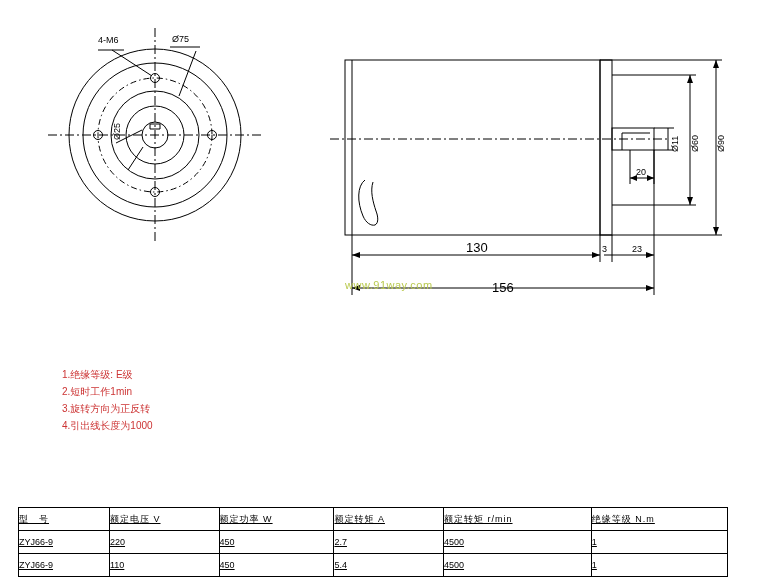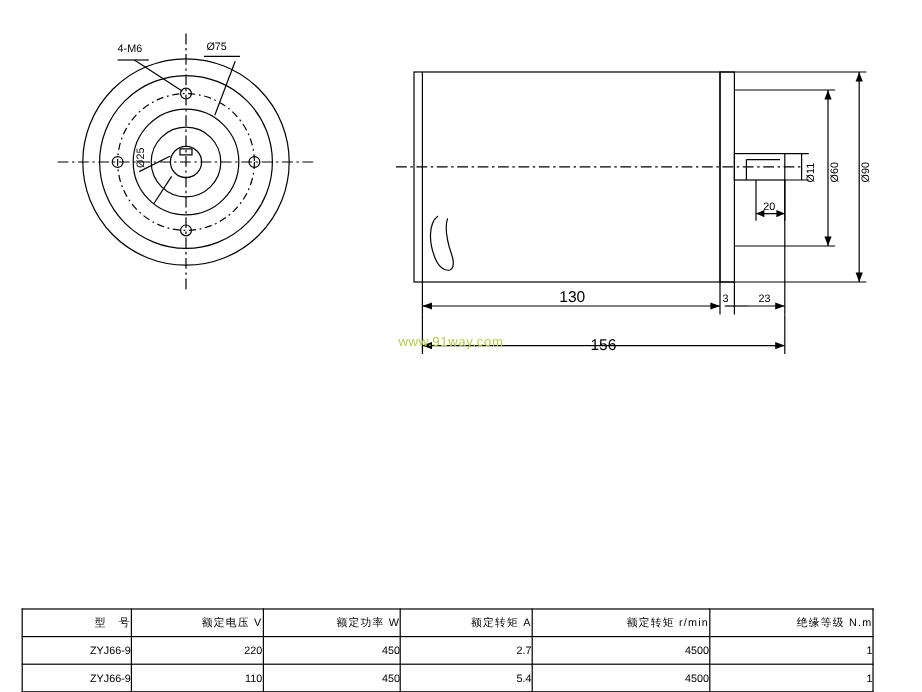--- a/index.html
+++ b/index.html
@@ -31,21 +31,21 @@
     font-size: 9px;
     fill: #000;
   }
   .dimtext-lg {
     font-family: "Liberation Sans", sans-serif;
     font-size: 13px;
     fill: #000;
   }
   .watermark {
     position: absolute;
-    left: 332px;
+    left: 345px;
     top: 279px;
     font-size: 11px;
     color: #b9c94e;
     letter-spacing: .5px;
     font-family: "Liberation Sans", sans-serif;
   }
   .tech-title {
     position: absolute;
     left: 60px;
     top: 327px;
@@ -78,25 +78,26 @@
   table.params {
     position: absolute;
     left: 18px;
     top: 507px;
     width: 710px;
     border-collapse: collapse;
     font-size: 9px;
   }
   table.params th, table.params td {
     border: 1px solid #000;
-    text-align: right;
+    text-align: left;
     height: 22px;
     font-weight: normal;
     font-family: "Liberation Sans", sans-serif;
     padding: 0;
+    text-decoration: underline;
   }
   table.params th { font-size: 9px; letter-spacing: 1px; }
   table.params td { font-size: 9px; }
   .col0 { width: 90px; }
 </style>
 </head>
 <body>
 
 <div class="stage">
 
@@ -201,20 +202,26 @@
     <text class="dimtext" x="632" y="252">23</text>
     <text class="dimtext-lg" x="492" y="292">156</text>
     <text class="dimtext" x="636" y="175">20</text>
     <text class="dimtext" x="678" y="152" transform="rotate(-90 678 152)">Ø11</text>
     <text class="dimtext" x="698" y="152" transform="rotate(-90 698 152)">Ø60</text>
     <text class="dimtext" x="724" y="152" transform="rotate(-90 724 152)">Ø90</text>
   </svg>
 
   <div class="watermark">www.91way.com</div>
 
+  <div class="tech-list">
+    <div>1.绝缘等级: E级</div>
+    <div>2.短时工作1min</div>
+    <div>3.旋转方向为正反转</div>
+    <div>4.引出线长度为1000</div>
+  </div>
 
 
   <table class="params">
     <thead>
       <tr>
         <th class="col0">型　号</th>
         <th>额定电压 V</th>
         <th>额定功率 W</th>
         <th>额定转矩 A</th>
         <th>额定转矩 r/min</th>

